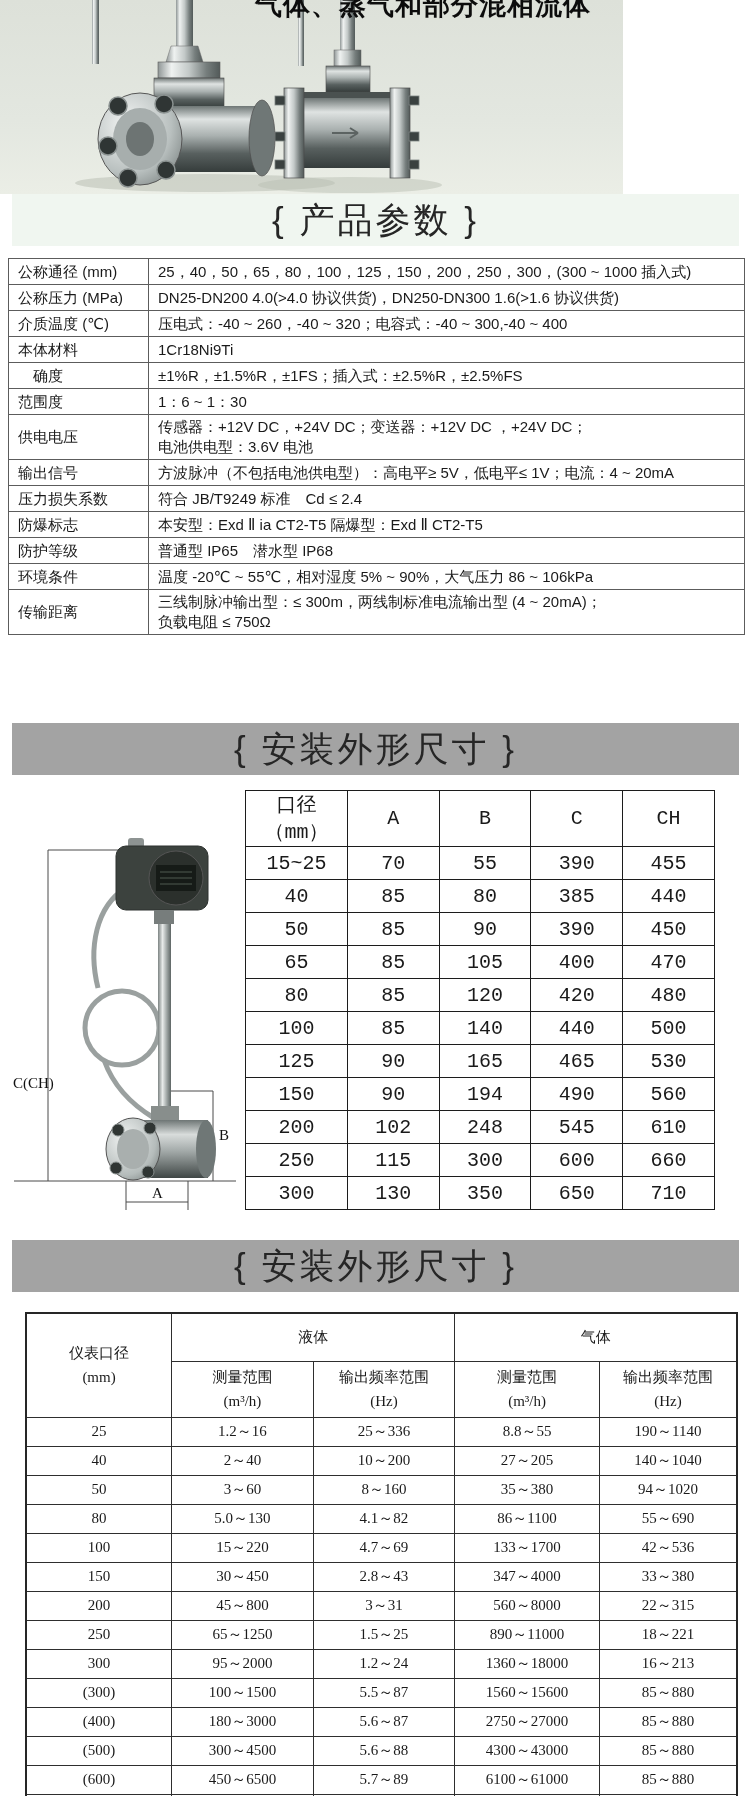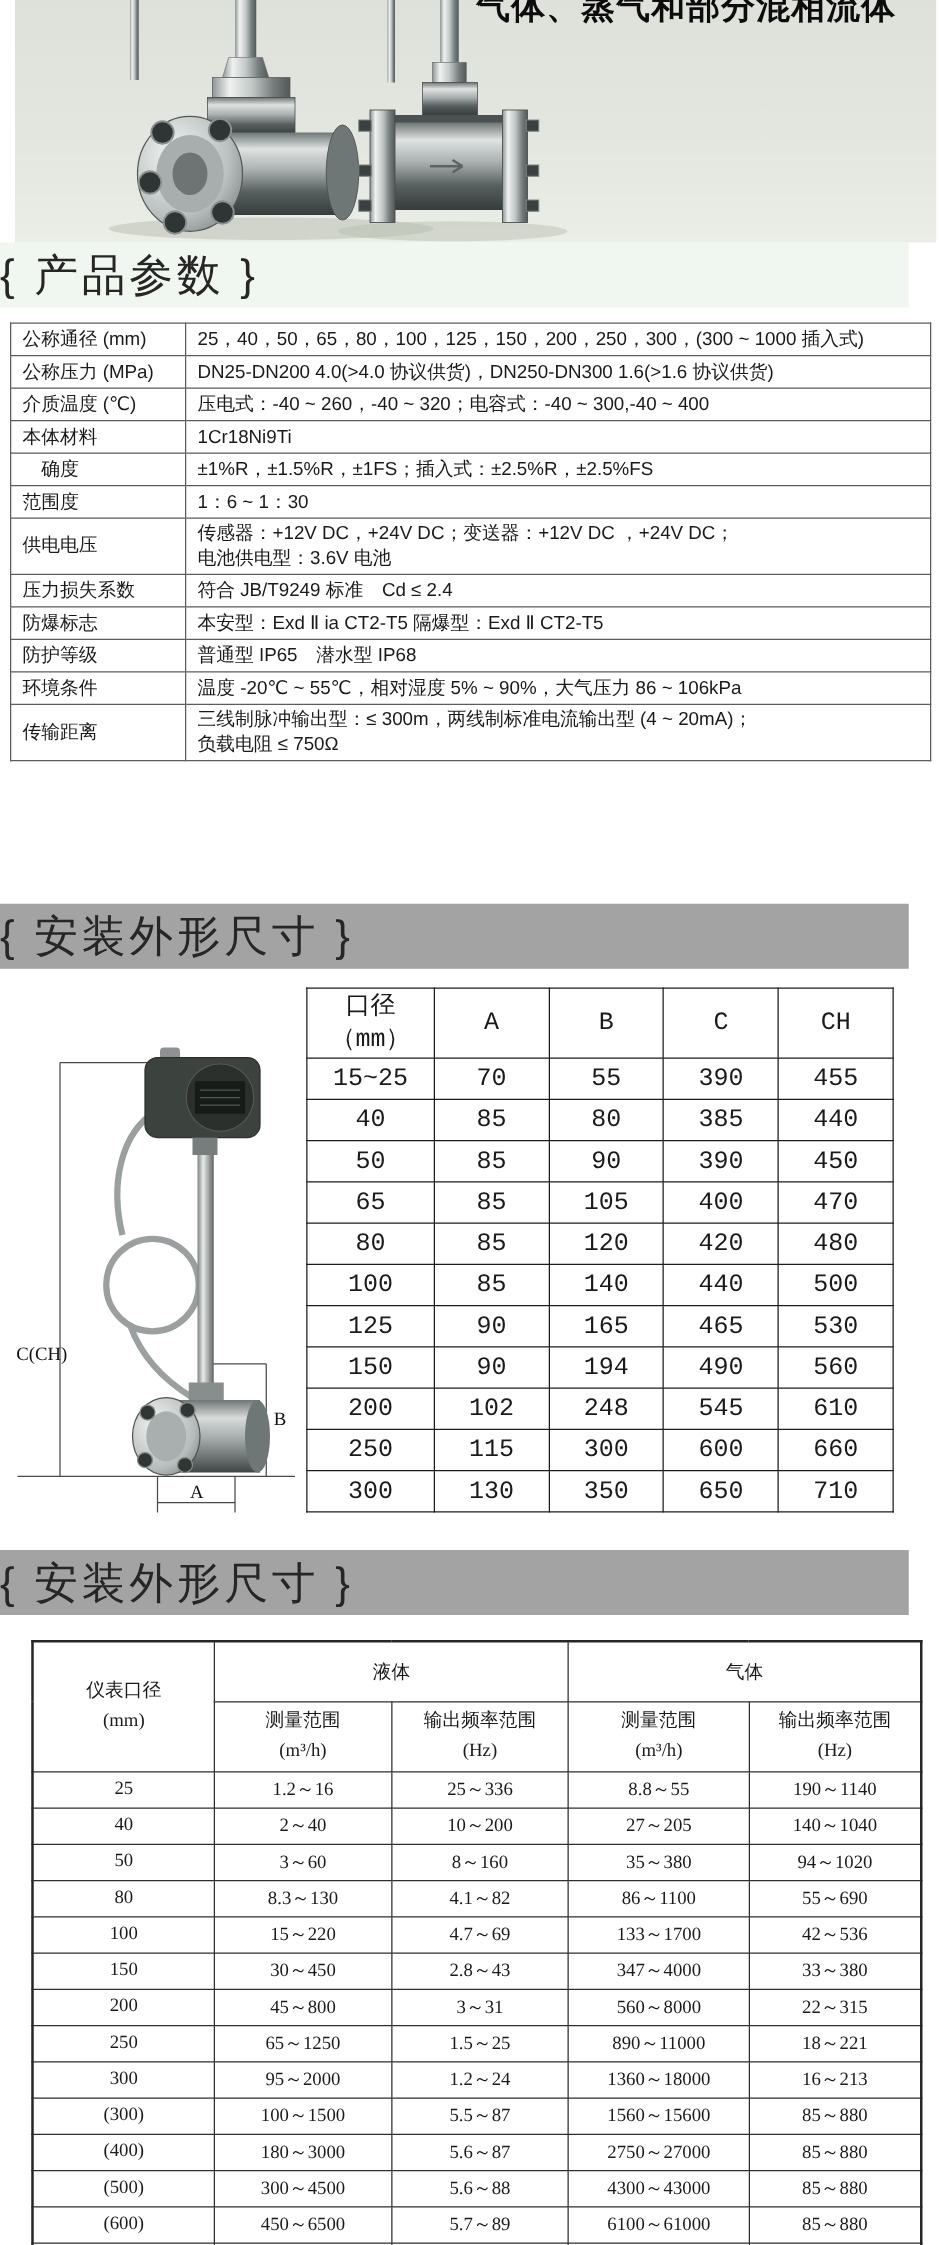--- a/index.html
+++ b/index.html
@@ -4,27 +4,27 @@
 <style>
   * { margin:0; padding:0; box-sizing:border-box; }
   html,body { width:751px; }
   body {
     height:1796px; position:relative; overflow:hidden; background:#ffffff;
     font-family:"Liberation Sans","DejaVu Sans",sans-serif; color:#1a1a1a;
   }
   .abs { position:absolute; }
 
   
-  .hero { top:0; left:0; width:737px; height:194px; overflow:hidden;
-          background:linear-gradient(180deg,#dde1d9 0%,#e3e7e0 62%,#ebeee6 100%);margin-left:12px; }
+  .hero { top:0; left:0; width:623px; height:194px; overflow:hidden;
+          background:linear-gradient(180deg,#dde1d9 0%,#e3e7e0 62%,#ebeee6 100%); }
   .hero-caption { position:absolute; top:-13px; right:32px; font-size:27px; font-weight:bold;
                   color:#0c0c0c; letter-spacing:1px; white-space:nowrap; }
 
   
-  .title-band { left:0; width:727px; height:52px; display:flex; align-items:center; }
+  .title-band { left:12px; width:727px; height:52px; display:flex; align-items:center; justify-content:center; }
   .band-light { background:#f0f6f0; }
   .band-green { background:#a3a3a3; }
   .band1 { top:194px; } .band2 { top:723px; } .band3 { top:1240px; }
   .sec-title { font-size:35px; color:#262626; letter-spacing:3px; }
 
   
   table { border-collapse:collapse; }
   .params { top:258px; left:8px; width:737px; font-size:15px; border:1px solid #3f3f3f;padding-left:48px; }
   .params td { border:1px solid #5c5c5c; padding:2px 9px; line-height:20px; vertical-align:middle; height:26px; }
   .params td.val { white-space:pre-line; }
@@ -163,20 +163,24 @@
         <td class="lab">范围度</td>
         <td class="val">1：6 ~ 1：30</td>
       </tr>
 
       <tr>
         <td class="lab">供电电压</td>
         <td class="val">传感器：+12V DC，+24V DC；变送器：+12V DC ，+24V DC；
 电池供电型：3.6V 电池</td>
       </tr>
 
+      <tr>
+        <td class="lab">输出信号</td>
+        <td class="val">方波脉冲（不包括电池供电型）：高电平≥ 5V，低电平≤ 1V；电流：4 ~ 20mA</td>
+      </tr>
 
       <tr>
         <td class="lab">压力损失系数</td>
         <td class="val">符合 JB/T9249 标准　Cd ≤ 2.4</td>
       </tr>
 
       <tr>
         <td class="lab">防爆标志</td>
         <td class="val">本安型：Exd Ⅱ ia CT2-T5 隔爆型：Exd Ⅱ CT2-T5</td>
       </tr>
@@ -433,21 +437,21 @@
       <tr>
         <td>50</td>
         <td>3～60</td>
         <td>8～160</td>
         <td>35～380</td>
         <td>94～1020</td>
       </tr>
 
       <tr>
         <td>80</td>
-        <td>8.3～130</td>
+        <td>5.0～130</td>
         <td>4.1～82</td>
         <td>86～1100</td>
         <td>55～690</td>
       </tr>
 
       <tr>
         <td>100</td>
         <td>15～220</td>
         <td>4.7～69</td>
         <td>133～1700</td>

